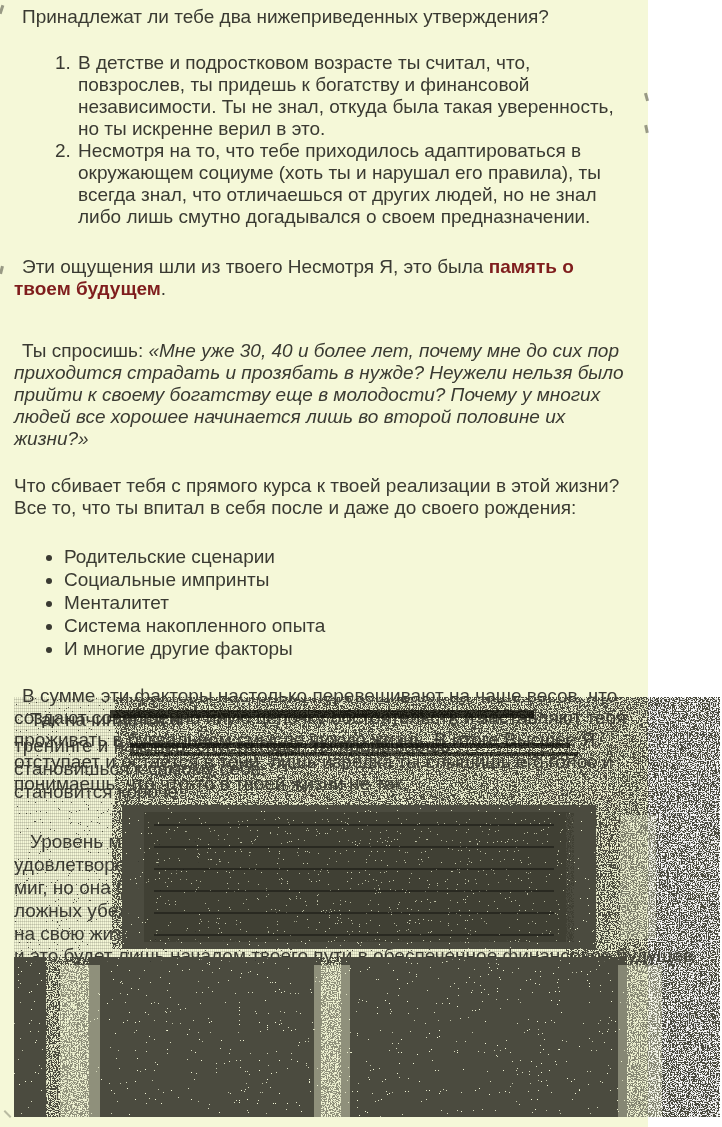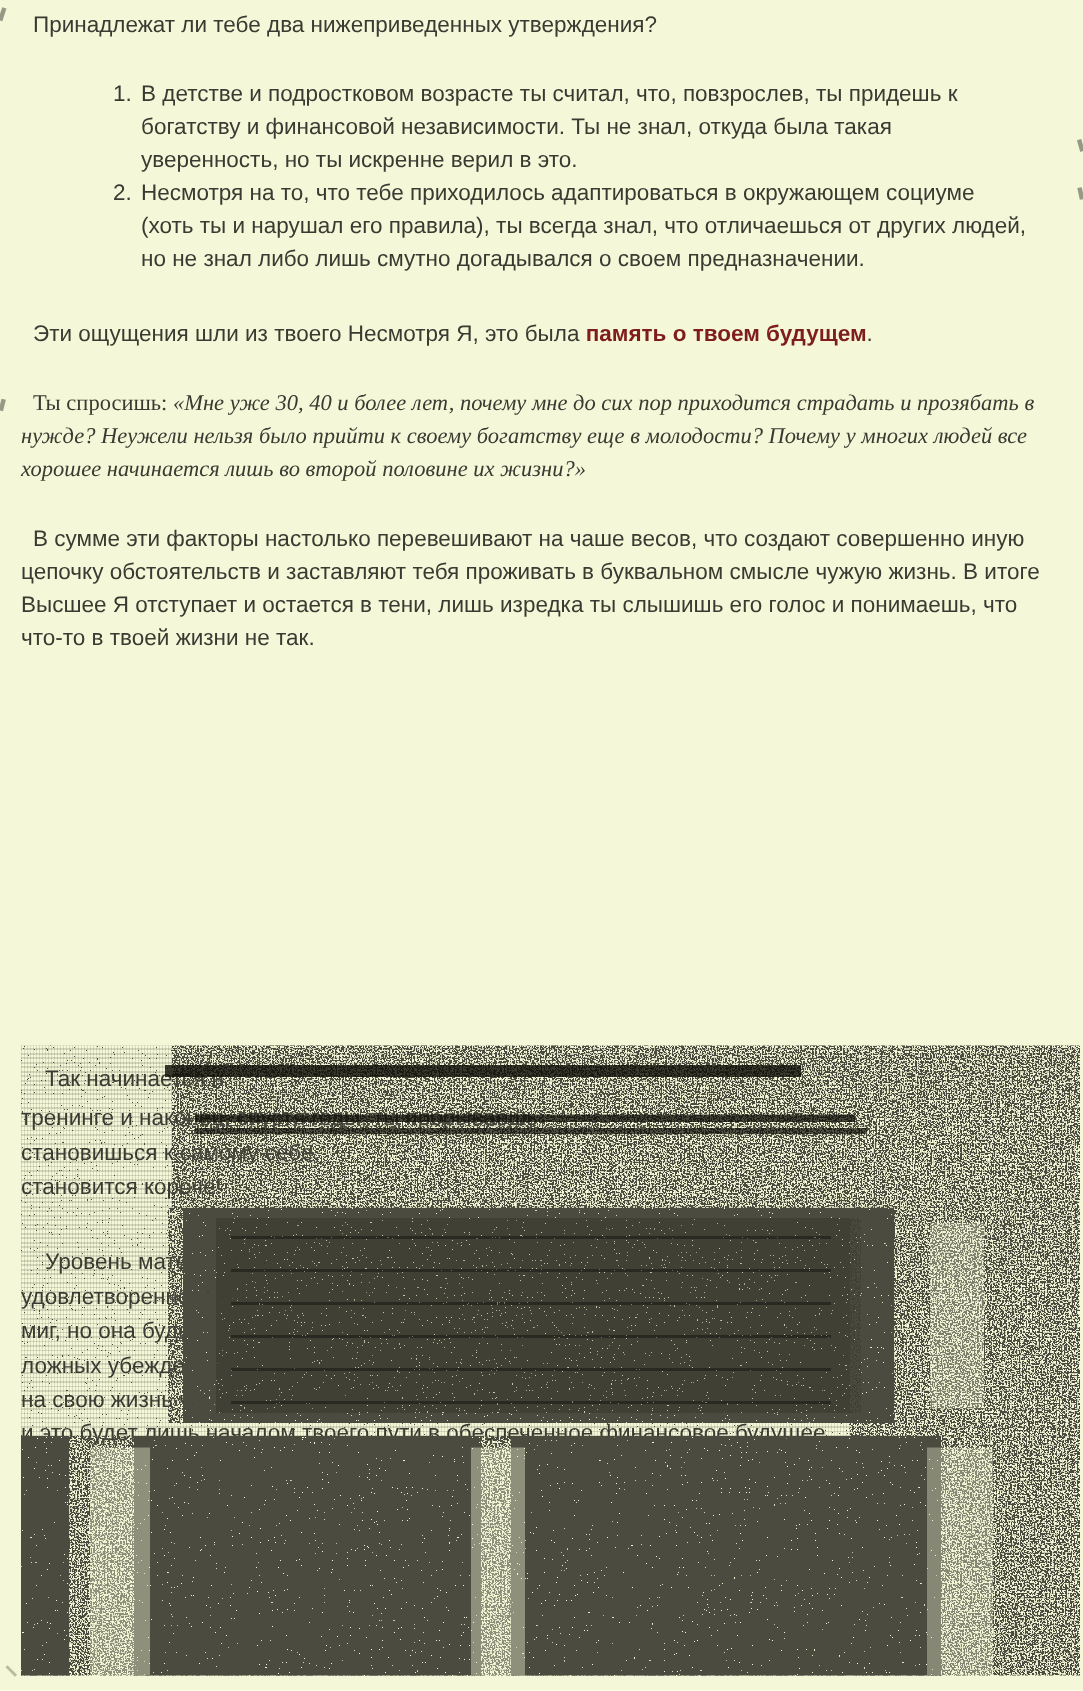--- a/index.html
+++ b/index.html
@@ -1,33 +1,33 @@
 <!DOCTYPE html>
 <html><head>
 <meta charset="utf-8">
 <style>
   html,body{margin:0;padding:0;}
   body{
     width:722px;height:1127px;overflow:hidden;
     font-family:"Liberation Sans","DejaVu Sans",sans-serif;
   }
   .page{
-    position:relative;width:722px;height:1127px;
+    position:relative;width:648px;height:1127px;
     background:#f5f8d8;color:#3a3a32;
-    font-size:15px;line-height:22px;
+    font-size:19px;line-height:22px;
   }
   .content{padding:6px 20px 0 14px;}
   p{margin:0;}
   .indent{text-indent:8px;}
-  .mt24{margin-top:24px;font-family:Liberation Serif, serif;}
+  .mt24{margin-top:40px;}
   .mt25{margin-top:25px;}
   .mt28{margin-top:28px;}
   strong,.bold{font-weight:bold;color:#7f1d1d;}
   em.quote{font-style:italic;}
-  ol.statements{margin:24px 16px 0;padding:0 0 0 62px;}
+  ol.statements{margin:24px 0 0;padding:0 0 0 62px;}
   ol.statements li{margin:0;padding-left:2px;}
   ul.factors{margin:26px 0 0;padding:0 0 0 50px;list-style-type:disc;}
   ul.factors li{line-height:23px;}
   
   .corrupted{
     position:absolute;left:14px;top:697px;width:706px;height:420px;
     background:
       repeating-linear-gradient(0deg, rgba(19,19,13,.14) 0 1px, transparent 1px 3px),
       repeating-linear-gradient(90deg, rgba(19,19,13,.12) 0 1px, transparent 1px 2px);
   }
@@ -62,21 +62,29 @@
     <ol class="statements">
       <li>В детстве и подростковом возрасте ты считал, что, повзрослев, ты придешь к богатству и финансовой независимости. Ты не знал, откуда была такая уверенность, но ты искренне верил в это.</li>
       <li>Несмотря на то, что тебе приходилось адаптироваться в окружающем социуме (хоть ты и нарушал его правила), ты всегда знал, что отличаешься от других людей, но не знал либо лишь смутно догадывался о своем предназначении.</li>
     </ol>
 
     <p class="indent mt28"><span>Эти ощущения шли из твоего Несмотря Я, это была </span><strong>память о твоем будущем</strong><span>.</span></p>
 
     <p class="indent mt24"><span>Ты спросишь: </span><em class="quote">«Мне уже 30, 40 и более лет, почему мне до сих пор приходится страдать и прозябать в нужде? Неужели нельзя было прийти к своему богатству еще в молодости? Почему у многих людей все хорошее начинается лишь во второй половине их жизни?»</em></p>
 
 
+    <p class="mt25"><span>Что сбивает тебя с прямого курса к твоей реализации в этой жизни?</span><br><span>Все то, что ты впитал в себя после и даже до своего рождения:</span></p>
 
+    <ul class="factors">
+      <li>Родительские сценарии</li>
+      <li>Социальные импринты</li>
+      <li>Менталитет</li>
+      <li>Система накопленного опыта</li>
+      <li>И многие другие факторы</li>
+    </ul>
 
     <p class="indent mt25">В сумме эти факторы настолько перевешивают на чаше весов, что создают совершенно иную цепочку обстоятельств и заставляют тебя проживать в буквальном смысле чужую жизнь. В итоге Высшее Я отступает и остается в тени, лишь изредка ты слышишь его голос и понимаешь, что что-то в твоей жизни не так.</p>
 
   </div>
 
   <div class="corrupted">
     <span class="frag f0">Так начинается н</span>
     <span class="frag f1">тренинге и наконец, спустя годы, ты прорываешь</span>
     <span class="frag f2">становишься к самому себе,</span>
     <span class="frag f3">становится короче!</span>

